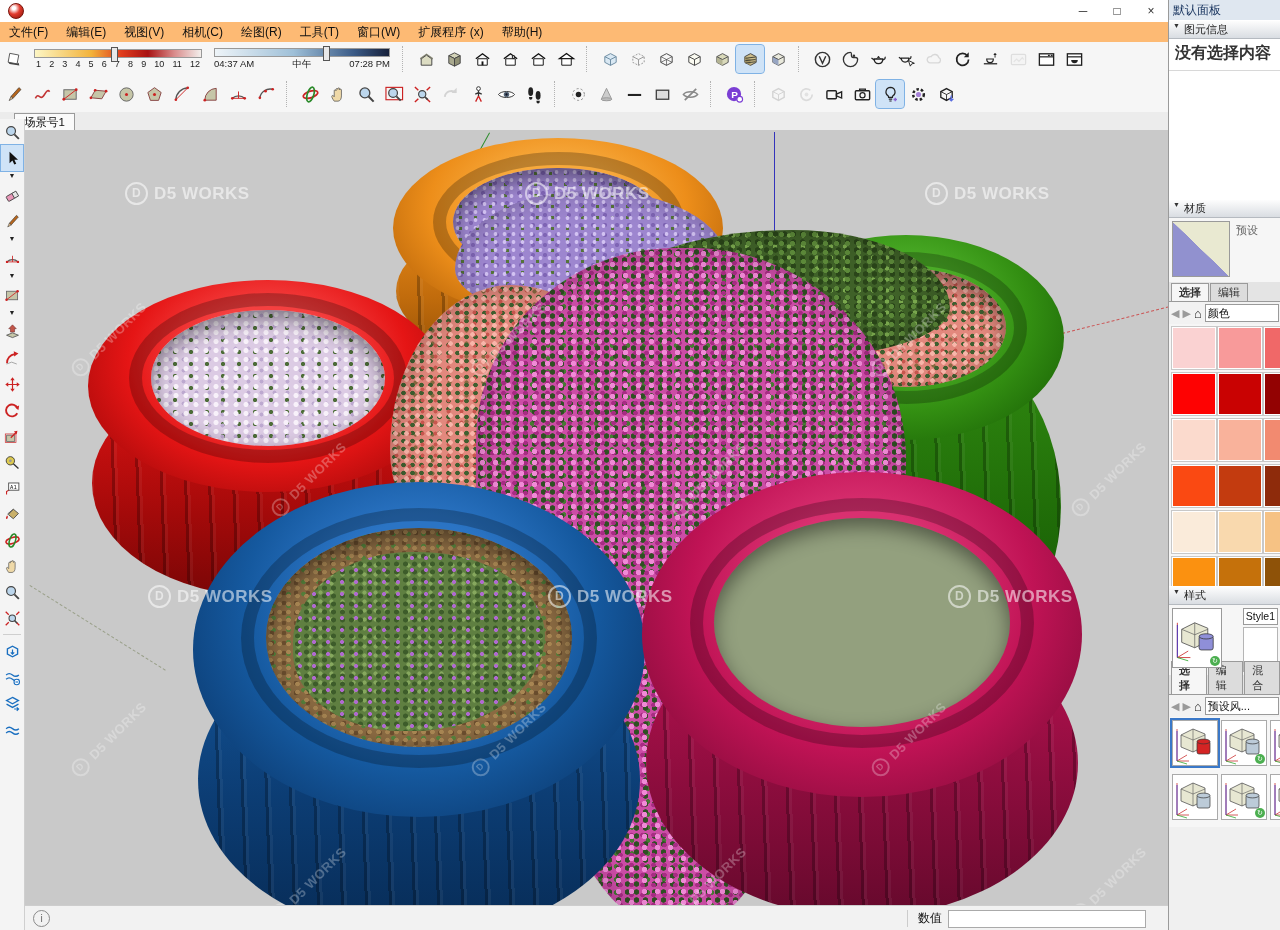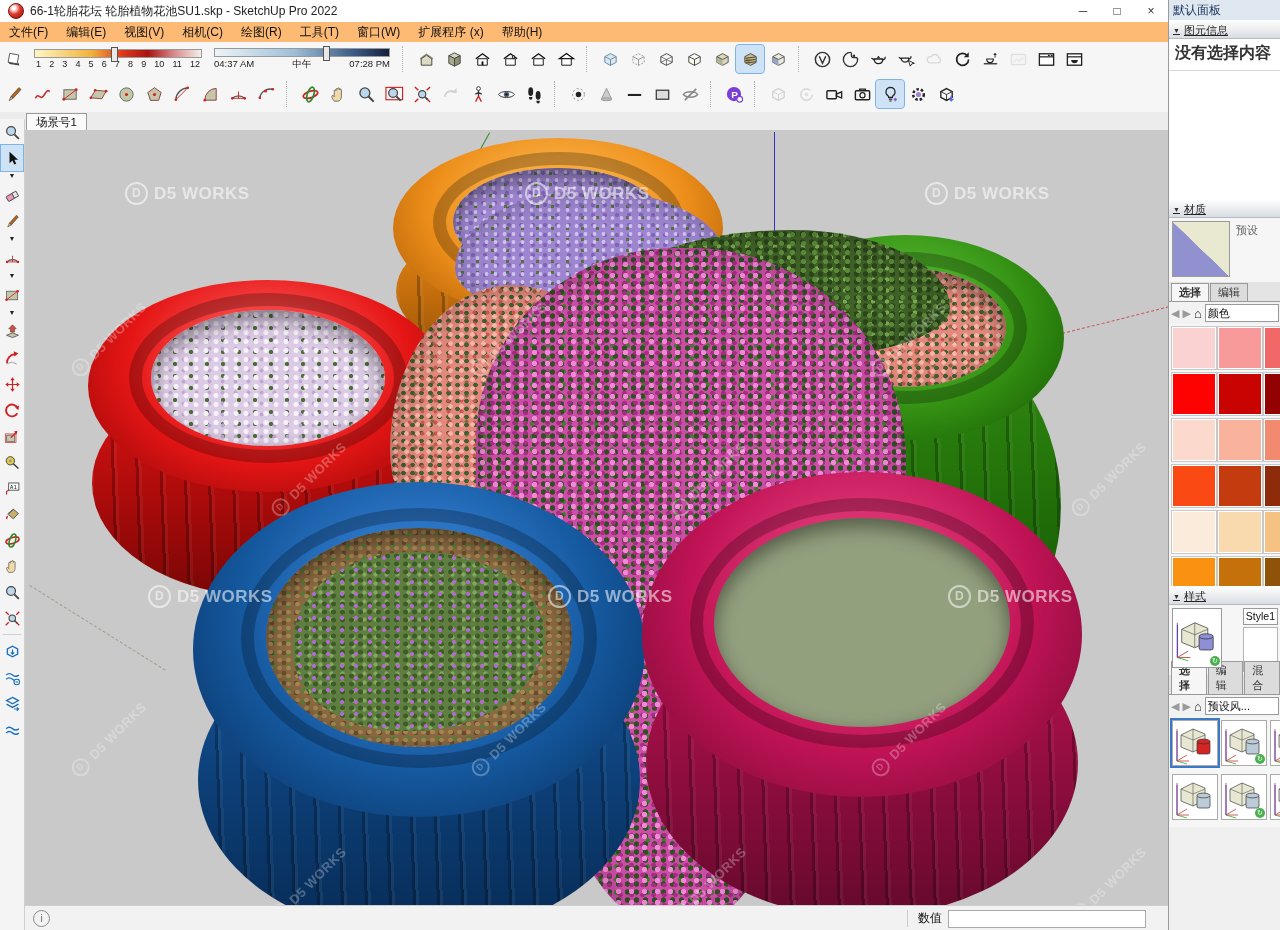--- a/index.html
+++ b/index.html
@@ -24,21 +24,21 @@
   .tb-sep{width:6px;height:26px;border-left:1px dotted #b3b3b3;margin:0 3px 0 6px;flex:0 0 auto;}
   .slider{display:flex;flex-direction:column;justify-content:center;margin:0 6px;flex:0 0 auto;}
   .sl-bar{position:relative;height:7px;border:1px solid #999;background:#fff;}
   .sl-bar.date{background:linear-gradient(90deg,#fdf6c4,#f2b23a 34%,#e03c1c 52%,#a81212 68%,#d98c8c 84%,#f3efec);}
   .sl-bar.time{background:linear-gradient(90deg,#eef4f8,#9fc0d8 45%,#3a5a86 80%,#16203a);}
   .sl-handle{position:absolute;top:-3px;width:5px;height:13px;background:#e8e8e8;border:1px solid #555;}
   .sl-ticks{display:flex;justify-content:space-between;font-size:9px;margin-top:1px;padding:0 2px;color:#222;}
   .sl-labels{display:flex;justify-content:space-between;font-size:9.5px;margin-top:1px;color:#222;}
   
   #tabstrip{position:absolute;left:0;top:112px;width:1168px;height:18px;background:#ececec;border-bottom:1px solid #9a9a9a;}
-  .scene-tab{position:absolute;left:26px;top:1px;height:16px;padding:0 9px;background:#fafafa;border:1px solid #9a9a9a;border-bottom:none;font-size:11.5px;line-height:16px;}
+  .scene-tab{position:absolute;left:14px;top:1px;height:16px;padding:0 9px;background:#fafafa;border:1px solid #9a9a9a;border-bottom:none;font-size:11.5px;line-height:16px;}
   
   #palette{position:absolute;left:0;top:119px;width:24px;height:811px;background:#f4f4f4;border-right:1px solid #cfcfcf;z-index:40;display:flex;flex-direction:column;align-items:center;overflow:hidden;}
   .pal-ic{width:22px;height:26px;display:flex;align-items:center;justify-content:center;}
   .pal-ic.sel{background:#cfe3f7;outline:1px solid #7fb2e5;}
   .pal-caret{width:22px;height:11px;font-size:7px;color:#222;text-align:center;line-height:10px;}
   .pal-sep{width:18px;border-top:1px solid #cfcfcf;margin:3px 0;}
   
   #viewport{position:absolute;left:24px;top:130px;width:1144px;height:775px;background:#c9c9c9;overflow:hidden;}
   .axis{position:absolute;z-index:1;transform-origin:0 0;}
   .tire{position:absolute;}
@@ -61,21 +61,21 @@
   
   #statusbar{position:absolute;left:0;top:905px;width:1168px;height:25px;background:#f2f2f2;border-top:1px solid #cdcdcd;display:flex;align-items:center;}
   .st-circle{width:15px;height:15px;border-radius:50%;border:1px solid #8a8a8a;color:#6a6a6a;font-size:10px;display:inline-flex;align-items:center;justify-content:center;margin-left:8px;}
   #st-hint{margin-left:12px;font-size:12px;color:#111;}
   #st-right{margin-left:auto;display:flex;align-items:center;margin-right:22px;}
   #st-measure-label{font-size:12px;margin-right:6px;border-left:1px solid #ccc;padding-left:10px;}
   #st-measure{width:190px;height:16px;border:1px solid #aaa;background:#fff;font-size:11px;padding:0 3px;}
   
   #panel{position:absolute;left:1168px;top:0;width:112px;height:930px;background:#f0f0f0;border-left:1px solid #9a9a9a;overflow:hidden;}
   .p-title{height:18px;background:#dfe7f0;font-weight:normal;font-size:12px;color:#15315c;padding:2px 4px 0;}
-  .sec-bar{height:16px;background:linear-gradient(#fdfdfd,#d9dde2);border-top:1px solid #fff;border-bottom:1px solid #b5bac0;font-size:11px;padding:1px 4px 0;display:flex;align-items:center;gap:4px;color:#222;text-decoration:underline;}
+  .sec-bar{height:16px;background:linear-gradient(#fdfdfd,#d9dde2);border-top:1px solid #fff;border-bottom:1px solid #b5bac0;font-size:11px;padding:1px 4px 0;display:flex;align-items:flex-start;gap:4px;color:#222;}
   .sec-arrow{font-size:7px;color:#333;}
   #entity-content{height:160px;background:#fff;}
   .ei-text{font-size:16px;font-weight:bold;color:#333;padding:4px 6px 6px;border-bottom:1px solid #d8d8d8;}
   #mat-top{display:flex;background:#f6f6f6;padding:3px;height:58px;}
   #mat-preview{width:56px;height:54px;border:1px solid #9a9a9a;background:linear-gradient(to top right,#9191cf 49.6%,#e9e9d1 50%);}
   #mat-preset{font-size:11px;color:#666;margin:2px 0 0 6px;}
   .tabs{display:flex;border-bottom:1px solid #9a9a9a;background:#e4e4e4;height:19px;align-items:flex-end;padding-left:2px;}
   .tab{font-size:11px;padding:1px 7px;border:1px solid #9a9a9a;border-bottom:none;background:#dcdcdc;margin-right:1px;color:#333;}
   .tab.active{background:#f6f6f6;font-weight:bold;}
   .nav{display:flex;align-items:center;height:22px;background:#f2f2f2;padding:0 2px;gap:3px;}
@@ -94,21 +94,20 @@
   .sthumb.sel{outline:2px solid #3a78c8;}
   .badge{position:absolute;right:1px;bottom:1px;width:10px;height:10px;border-radius:50%;background:#4caf50;color:#fff;font-size:7px;line-height:10px;text-align:center;}
 </style>
 </head>
 <body>
 
 <div id="app">
 
   <div id="titlebar">
     <span id="su-logo"></span>
-    <span id="title-text">66-1轮胎花坛 轮胎植物花池SU1.skp - SketchUp Pro 2022</span>
     <span id="win-btns">
       <span class="wbtn">─</span>
       <span class="wbtn">□</span>
       <span class="wbtn">×</span>
     </span>
   </div>
 
   <div id="menubar">
       <span class="menu-item">文件(F)</span>
       <span class="menu-item">编辑(E)</span>

